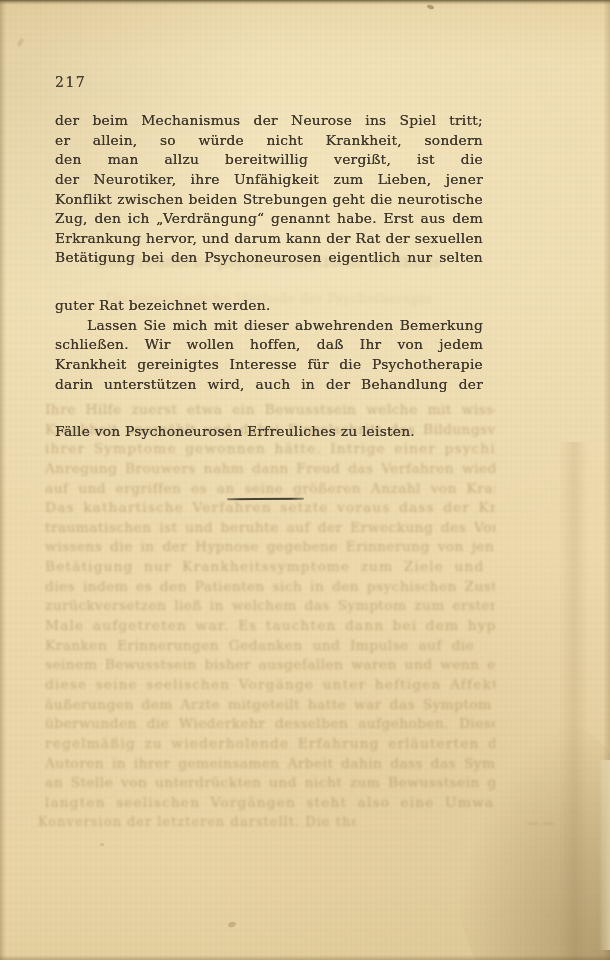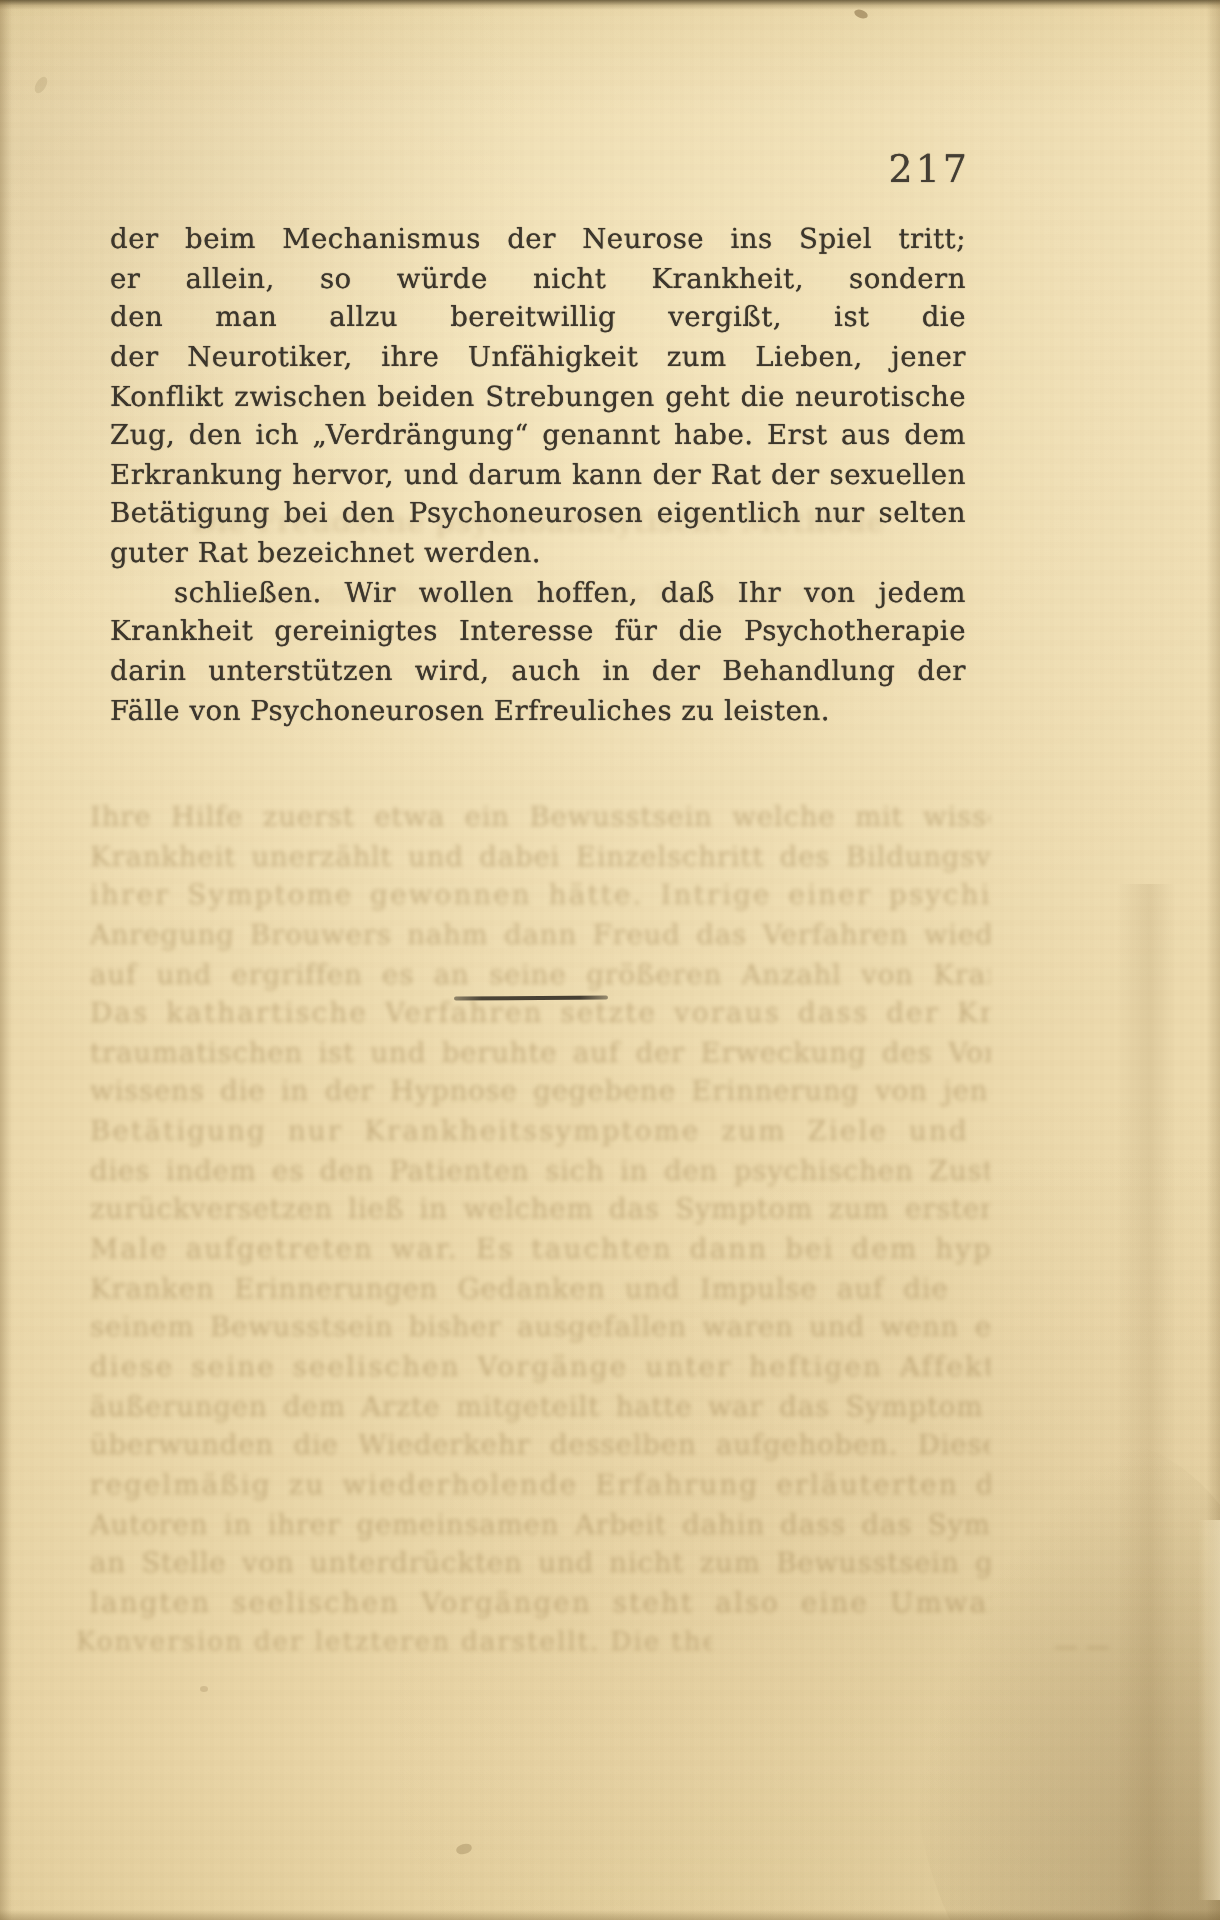--- a/index.html
+++ b/index.html
@@ -68,32 +68,32 @@
     position:absolute; top:814px; left:38px; width:318px; height:20px; overflow:hidden;
     font-size:13px; filter:blur(1.1px); opacity:0.38; white-space:nowrap; letter-spacing:1px;
   }
   .ghost-footer-right {
     position:absolute; top:816px; left:527px; width:42px; height:16px; overflow:hidden;
     font-size:12px; filter:blur(1.1px); opacity:0.35; white-space:nowrap;
   }
 
   
   .page-number {
-    position:absolute; top:74px; left:55px; width:430px; text-align:right;
-    font-size:19px; letter-spacing:1.5px; color:#443e34;
+    position:absolute; top:74px; left:55px; width:430px; text-align:left;
+    font-size:14px; letter-spacing:1.5px; color:#443e34;
     text-shadow:0 0 0.5px rgba(62,54,42,0.85);
   }
   .body-text {
     position:absolute; top:111px; left:55px; width:428px;
     font-size:13.8px; line-height:19.65px; color:#3c362c;
     text-shadow:0 0 0.5px rgba(58,50,38,0.9);
     letter-spacing:0.25px;
   }
   .text-line { height:19.65px; overflow:hidden; text-align:justify; text-align-last:justify; }
-  [data-paragraph] .text-line:last-child { text-align-last:left; }
+  [data-paragraph] .text-line:last-child { text-align-last:left;margin-top:28px; }
   [data-paragraph="1"] .text-line:first-child { text-indent:32px; }
 
   .separator {
     position:absolute; top:498px; left:227px; width:77px; height:2px;
     background:linear-gradient(90deg, rgba(70,62,48,0.55), #4a4336 18%, #453e32 82%, rgba(70,62,48,0.5));
     border-radius:1px; transform:rotate(-0.4deg);
   }
 </style>
 </head>
 <body>
@@ -141,20 +141,21 @@
         <div class="text-line">er allein, so würde nicht Krankheit, sondern Ausschweifung</div>
         <div class="text-line">den man allzu bereitwillig vergißt, ist die Sexualabneigung</div>
         <div class="text-line">der Neurotiker, ihre Unfähigkeit zum Lieben, jener psychische</div>
         <div class="text-line">Konflikt zwischen beiden Strebungen geht die neurotische</div>
         <div class="text-line">Zug, den ich „Verdrängung“ genannt habe. Erst aus dem</div>
         <div class="text-line">Erkrankung hervor, und darum kann der Rat der sexuellen</div>
         <div class="text-line">Betätigung bei den Psychoneurosen eigentlich nur selten als</div>
         <div class="text-line">guter Rat bezeichnet werden.</div>
       </div>
     <div data-paragraph="1">
+        <div class="text-line">Lassen Sie mich mit dieser abwehrenden Bemerkung</div>
         <div class="text-line">schließen. Wir wollen hoffen, daß Ihr von jedem feindseligen</div>
         <div class="text-line">Krankheit gereinigtes Interesse für die Psychotherapie uns</div>
         <div class="text-line">darin unterstützen wird, auch in der Behandlung der schweren</div>
         <div class="text-line">Fälle von Psychoneurosen Erfreuliches zu leisten.</div>
       </div>
   </div>
 
   <div class="separator"></div>
 
   <div class="edge-top"></div>

